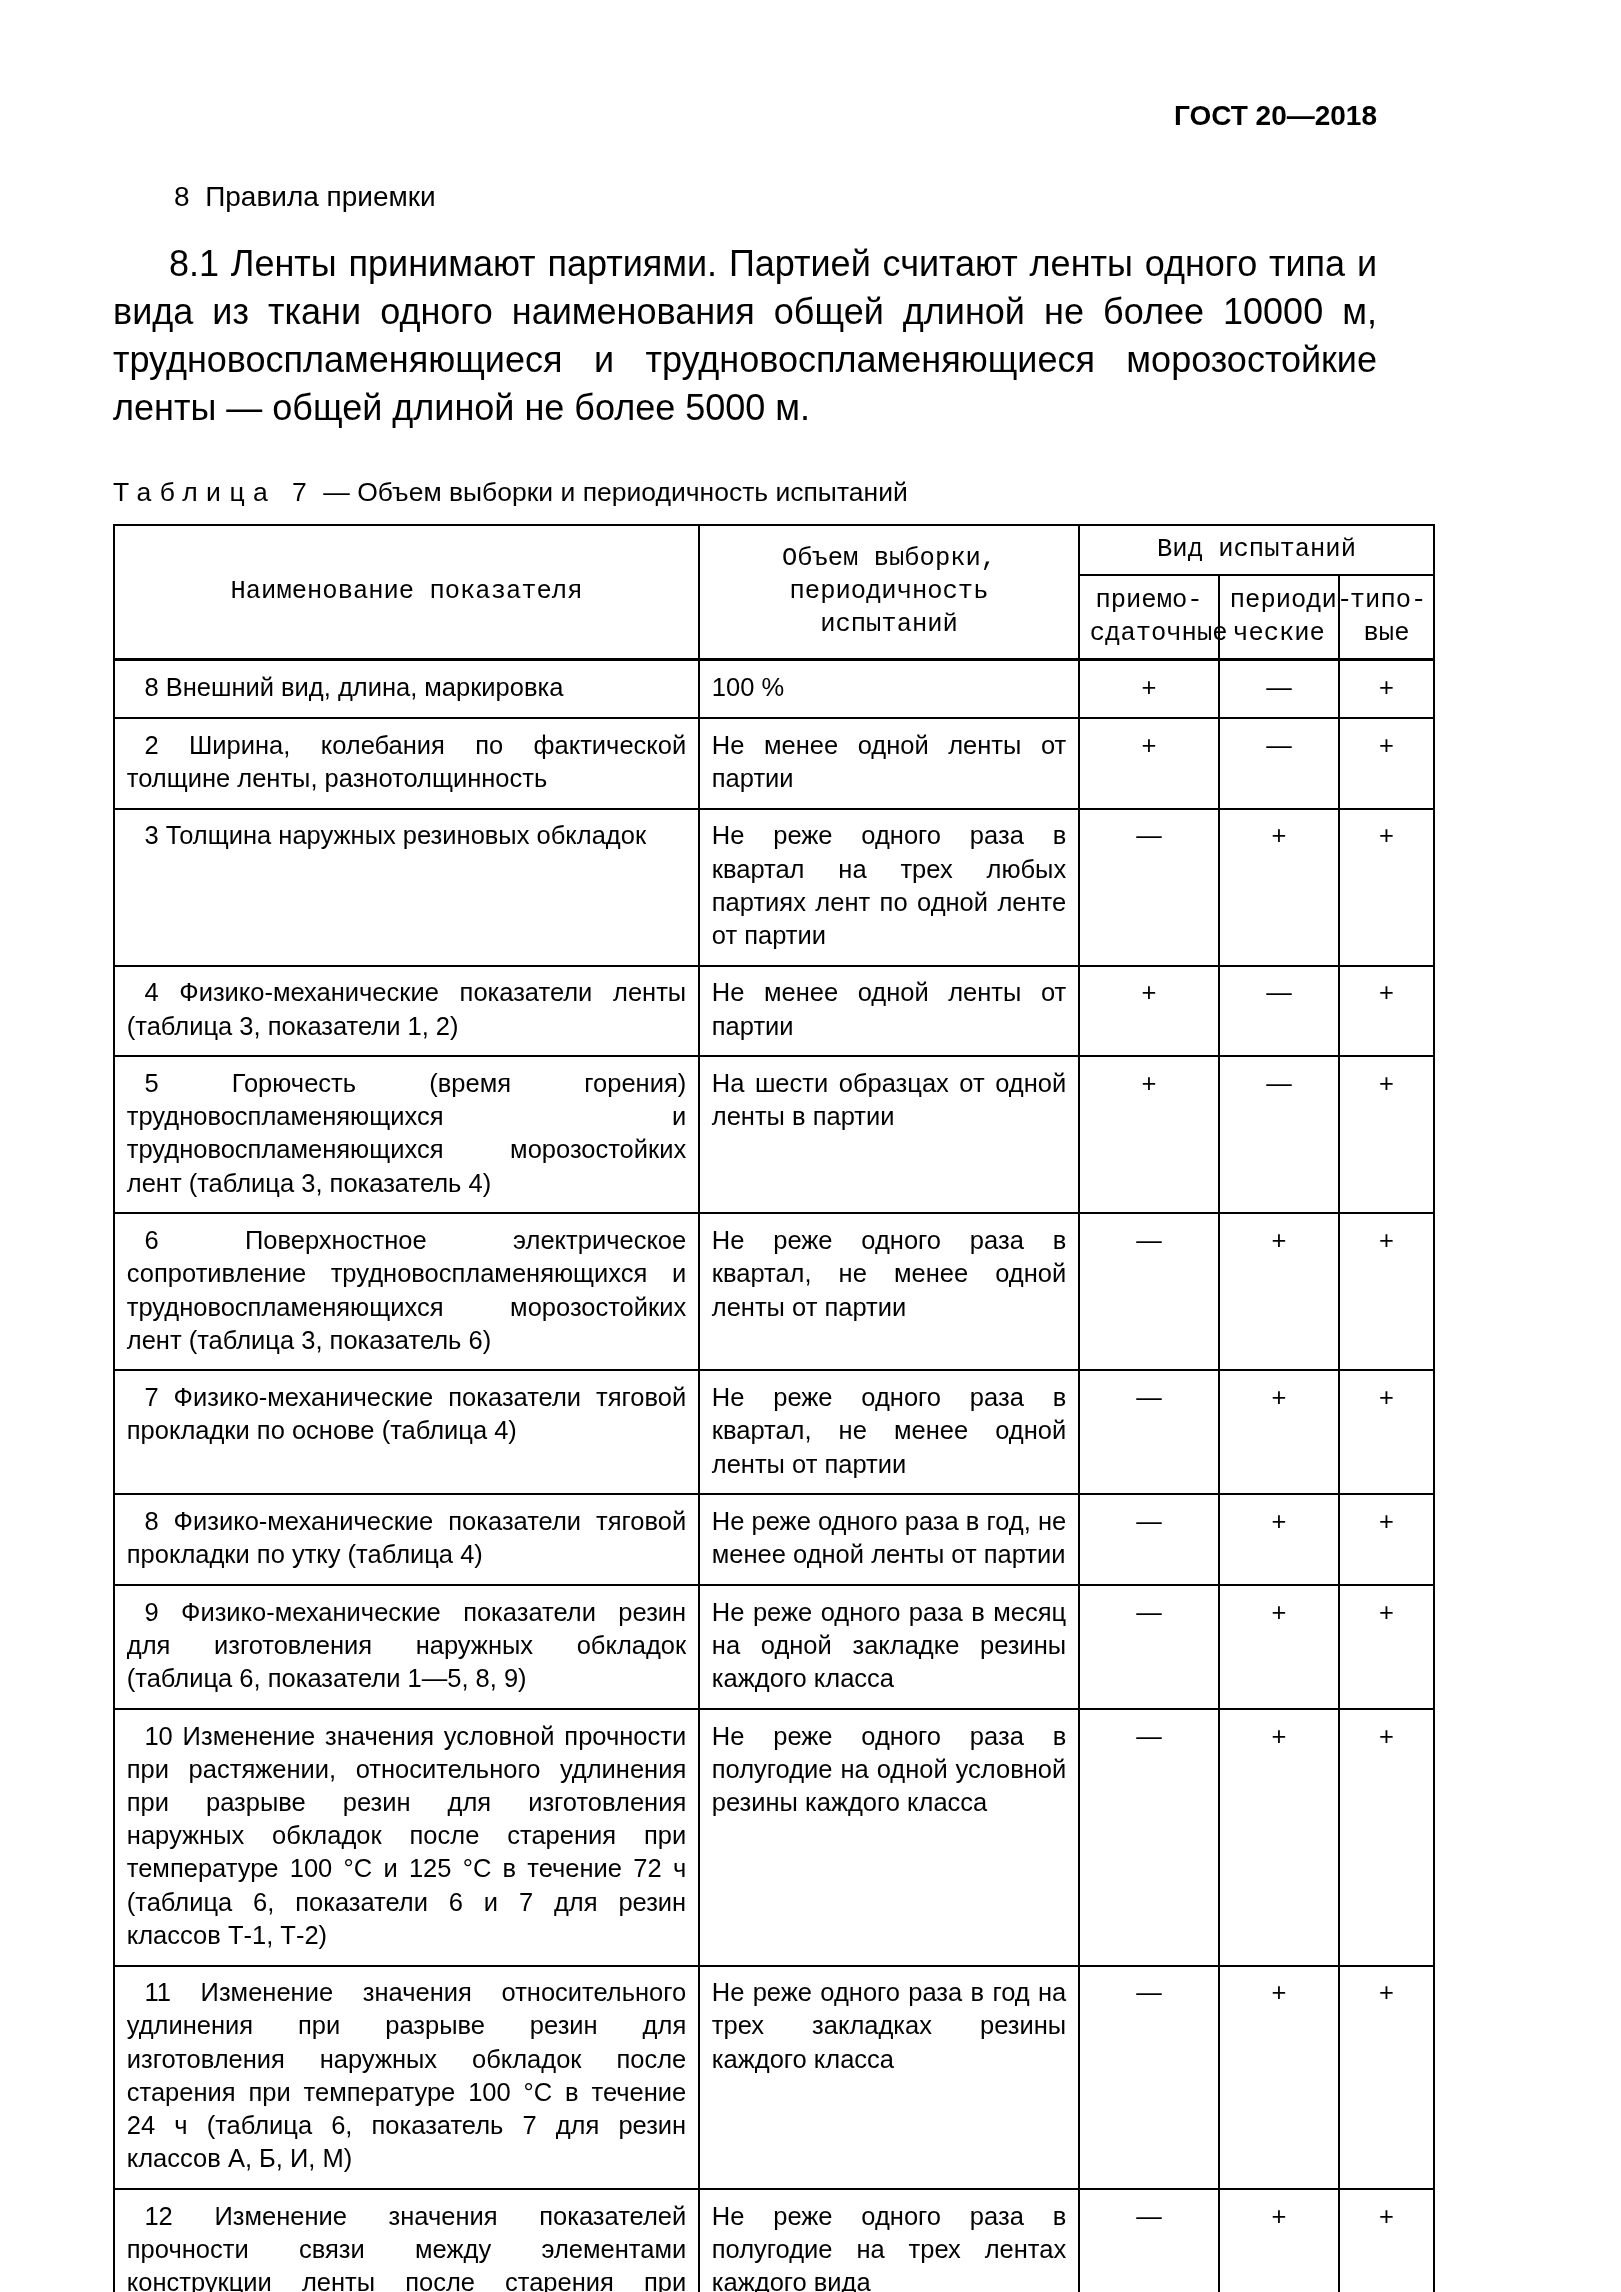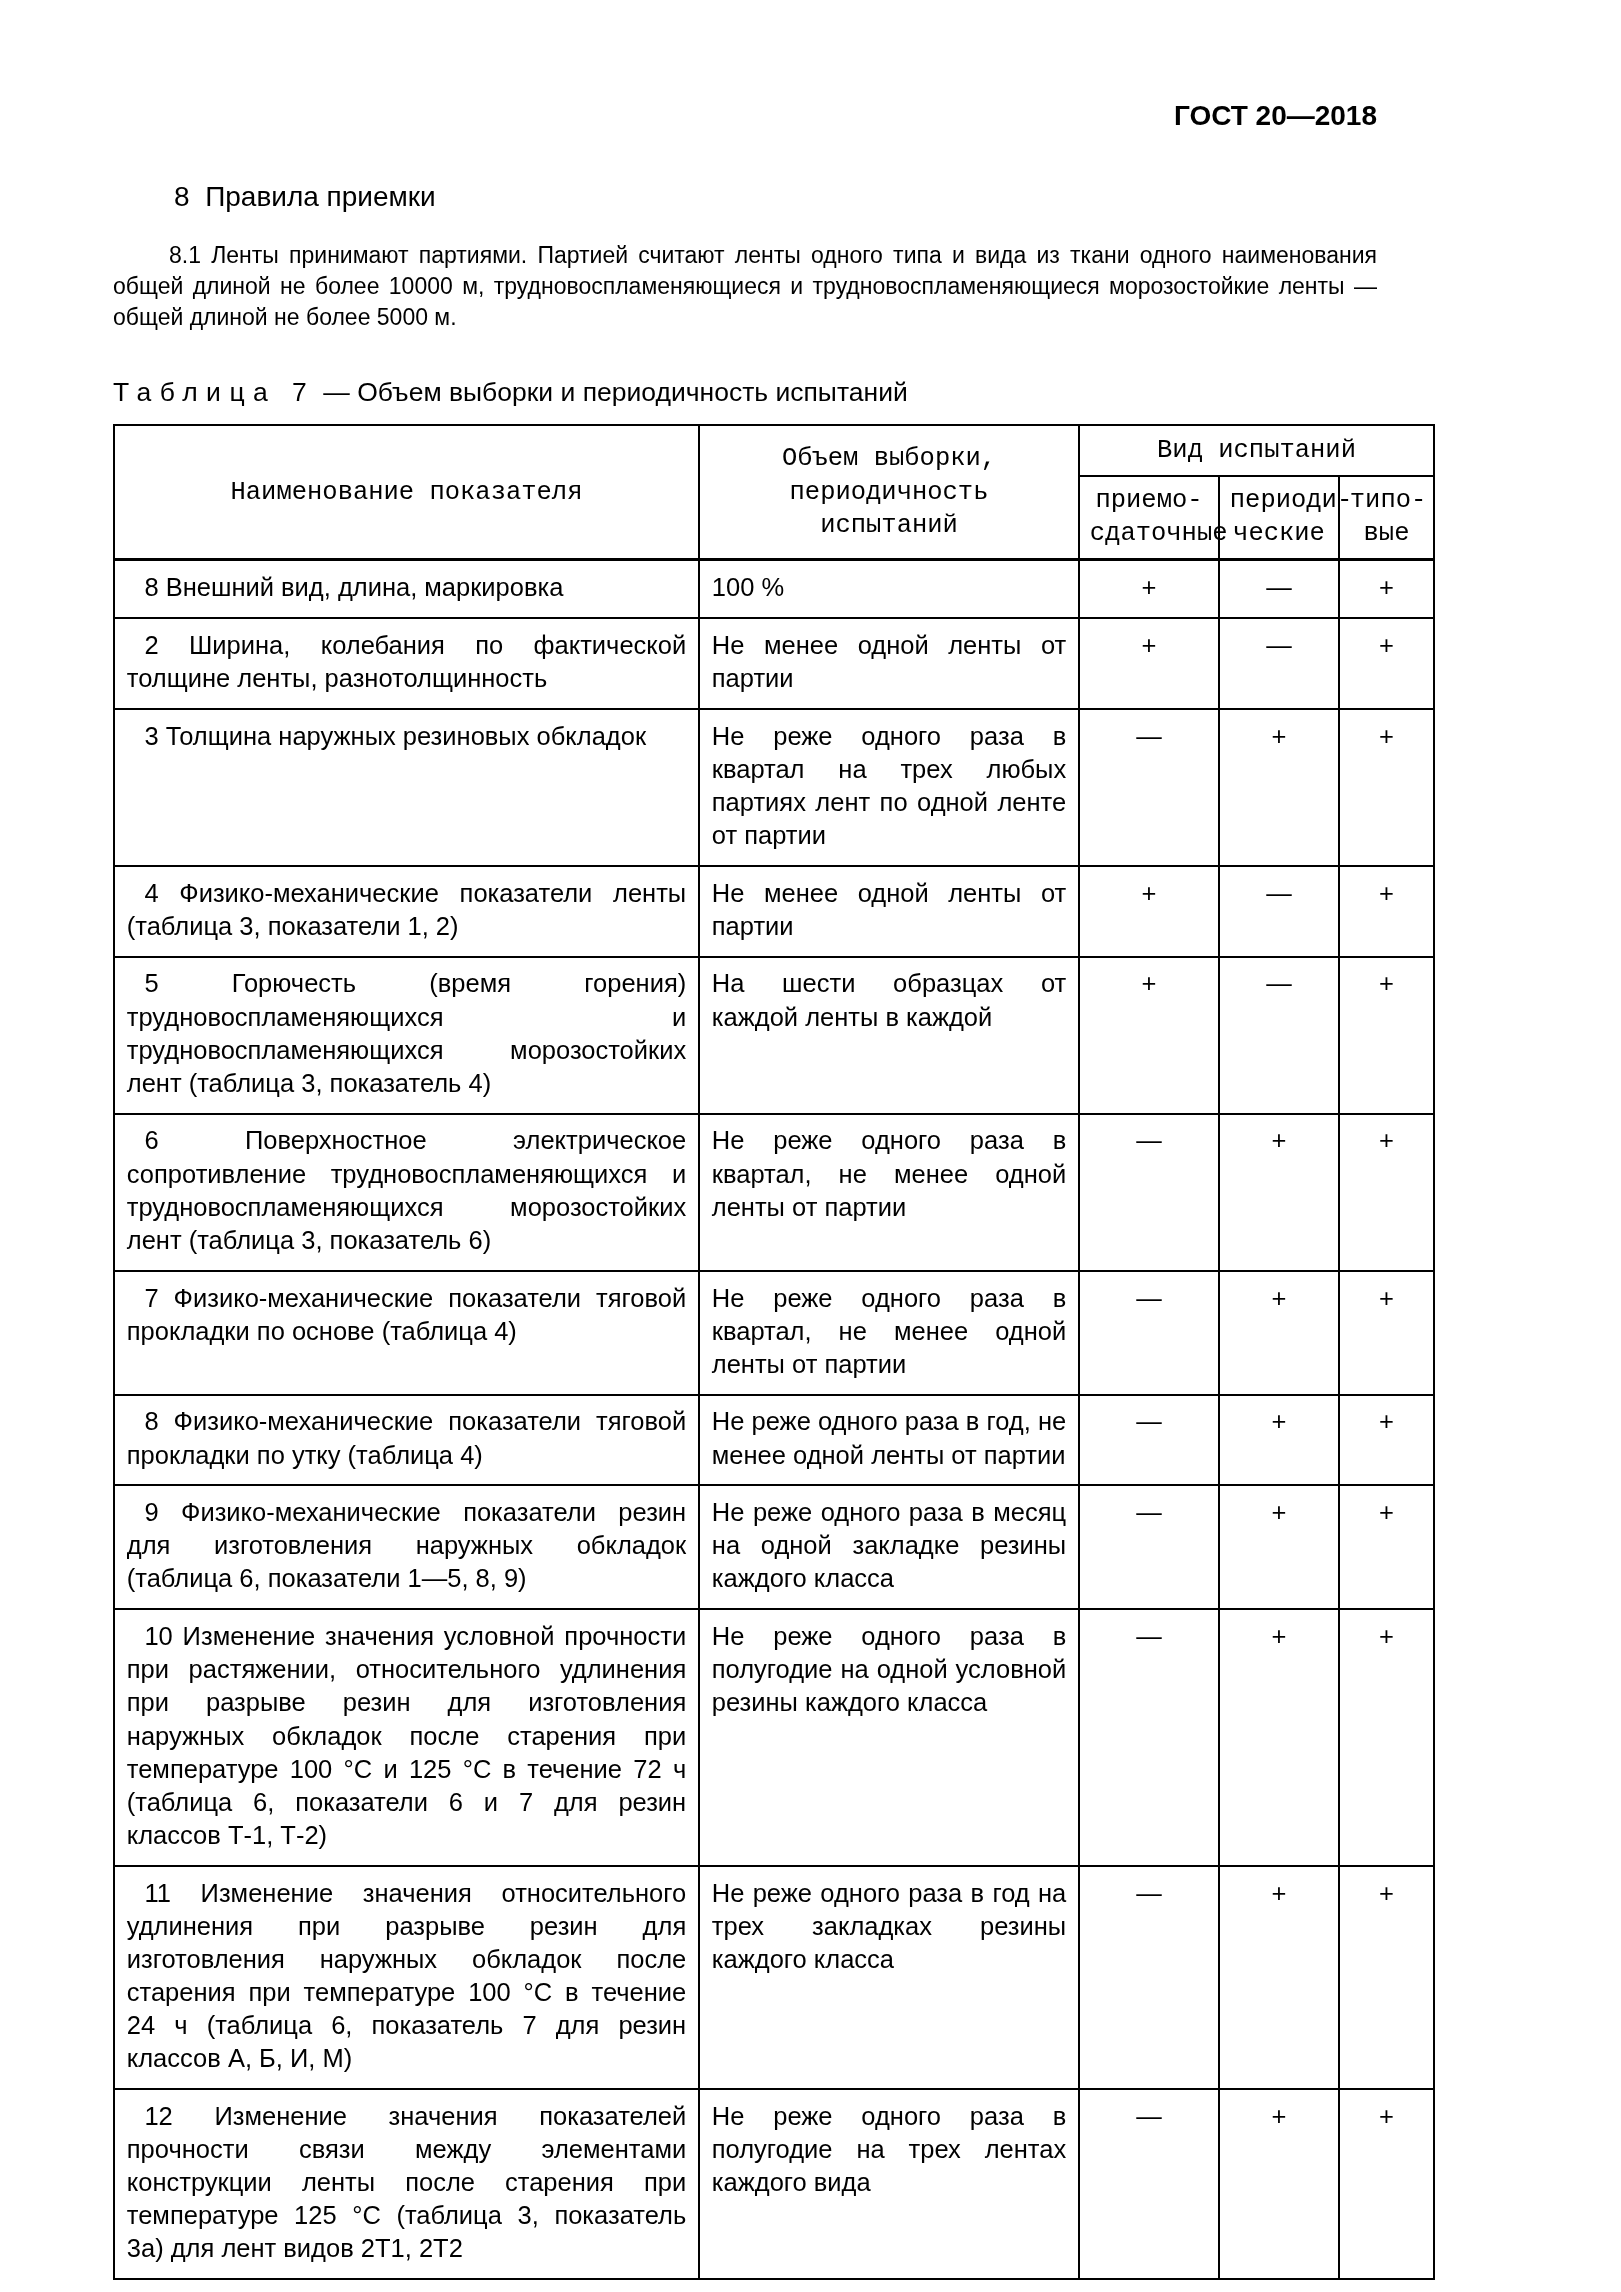--- a/index.html
+++ b/index.html
@@ -24,21 +24,21 @@
     font-size: 28px;
     margin-bottom: 49px;
   }
   .section-heading {
     font-size: 28px;
     font-weight: 400;
     margin: 0 0 27.4px 61px;
     white-space: pre-wrap;
   }
   .body-para {
-    font-size: 23px;
+    font-size: 36px;
     line-height: 1.33;
     text-align: justify;
     text-indent: 56px;
     margin: 0;
   }
   .table-caption {
     font-size: 26.5px;
     margin: 45px 0 15.7px 0;
   }
   .caption-label {
@@ -151,21 +151,21 @@
   <tr>
     <td class="c-name">4 Физико-механические показатели ленты (таблица 3, показатели 1, 2)</td>
     <td class="c-vol">Не менее одной ленты от партии</td>
     <td class="c-mark">+</td>
     <td class="c-mark">—</td>
     <td class="c-mark">+</td>
   </tr>
 
   <tr>
     <td class="c-name">5 Горючесть (время горения) трудновоспламеняющихся и трудновоспламеняющихся морозостойких лент (таблица 3, показатель 4)</td>
-    <td class="c-vol">На шести образцах от каждой ленты в каждой</td>
+    <td class="c-vol">На шести образцах от одной ленты в партии</td>
     <td class="c-mark">+</td>
     <td class="c-mark">—</td>
     <td class="c-mark">+</td>
   </tr>
 
   <tr>
     <td class="c-name">6 Поверхностное электрическое сопротивление трудновоспламеняющихся и трудновоспламеняющихся морозостойких лент (таблица 3, показатель 6)</td>
     <td class="c-vol">Не реже одного раза в квартал, не менее одной ленты от партии</td>
     <td class="c-mark">—</td>
     <td class="c-mark">+</td>

